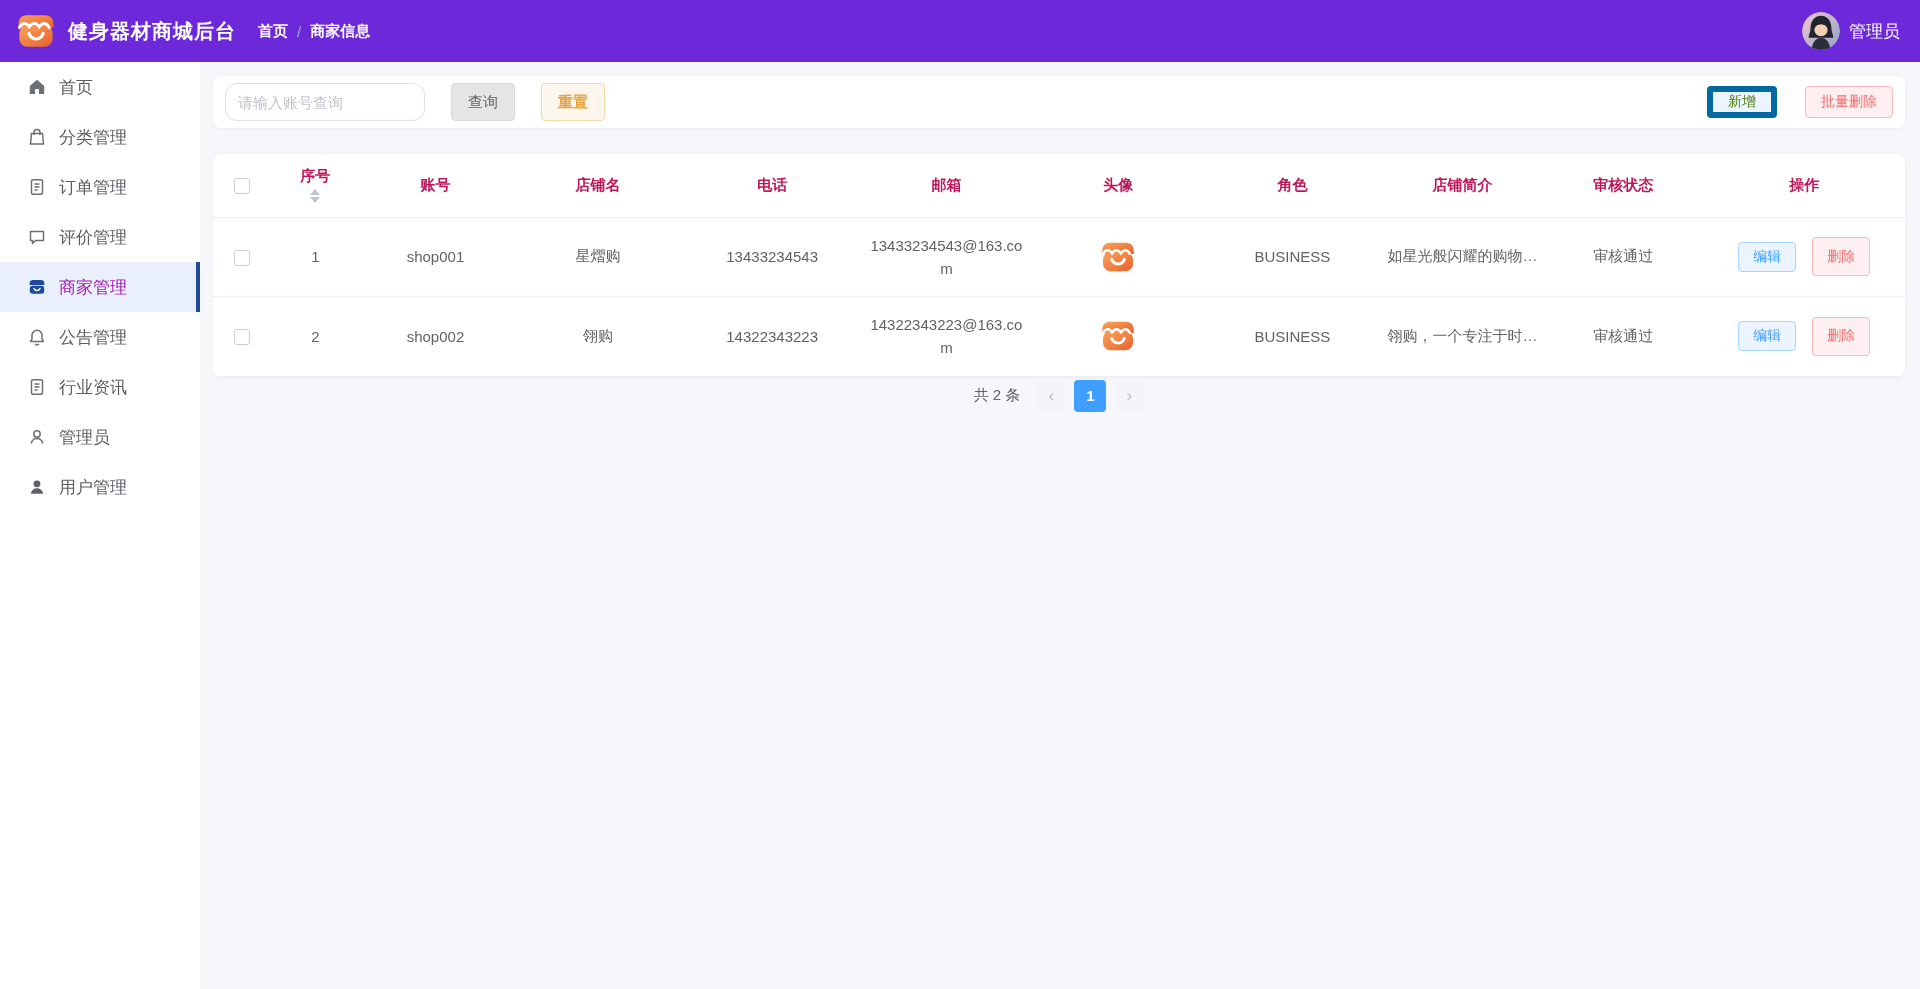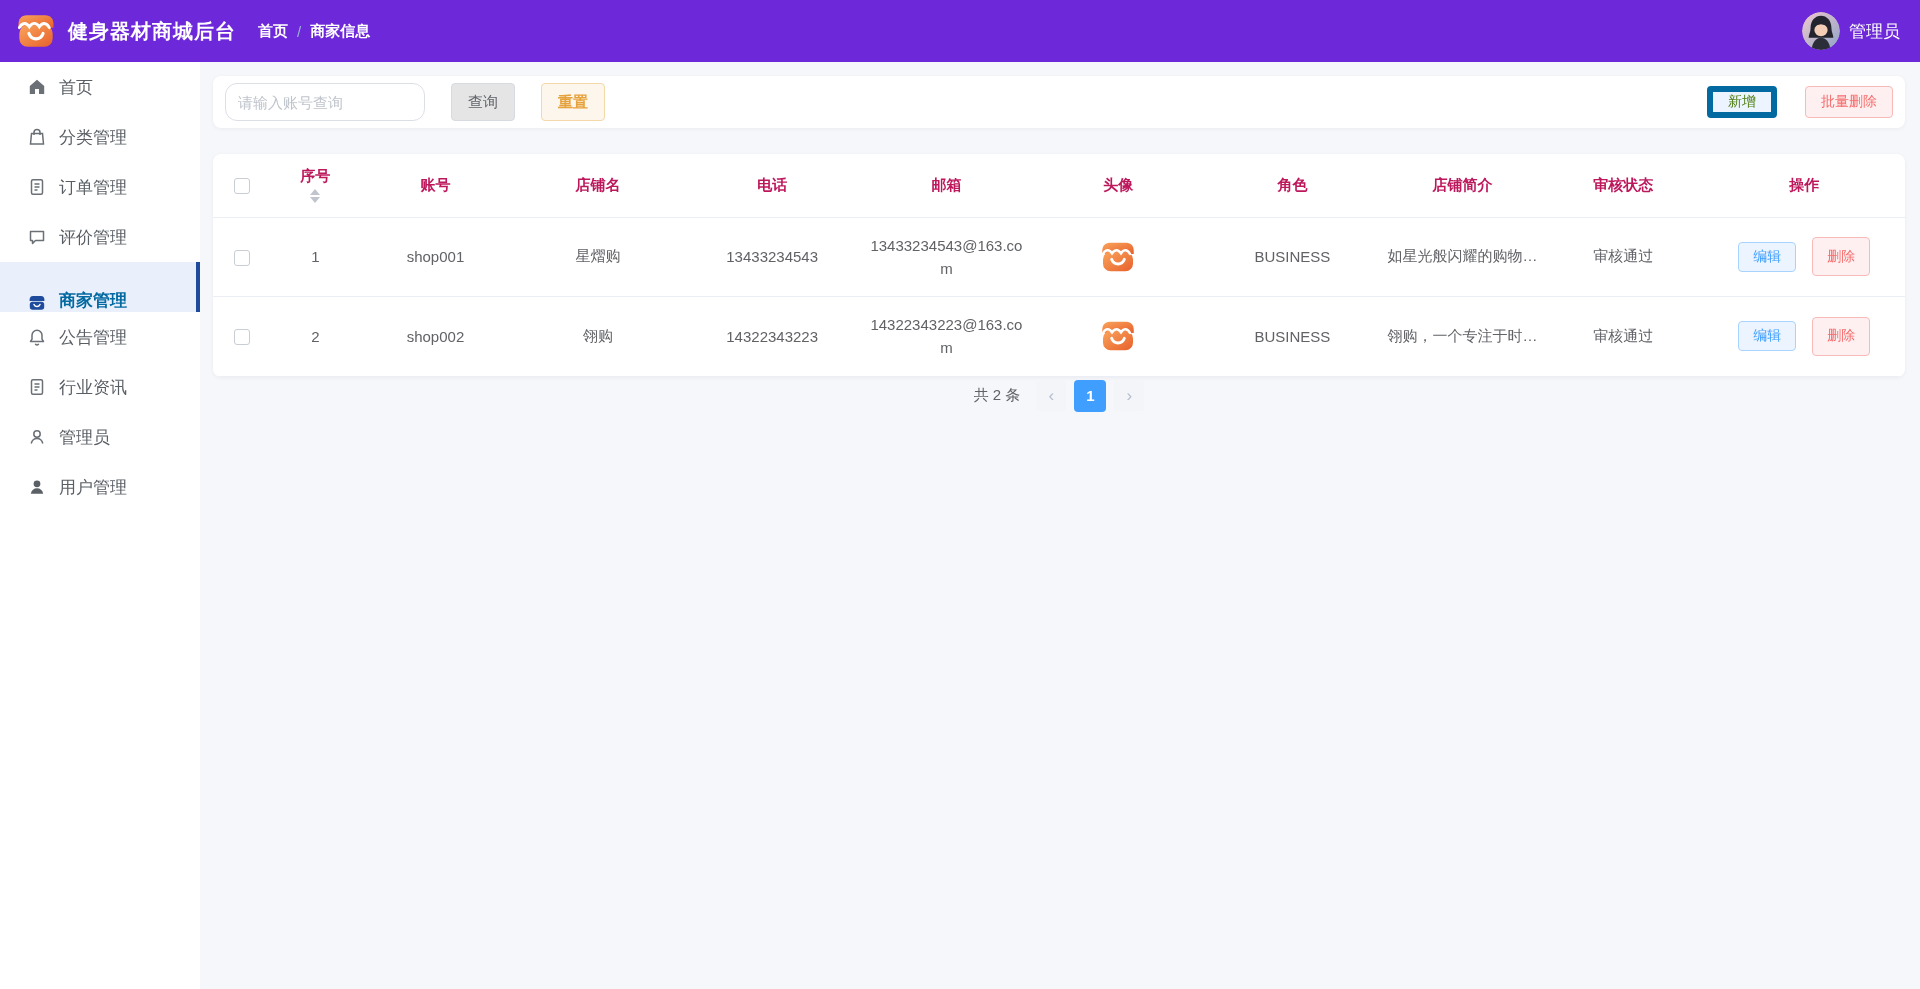--- a/index.html
+++ b/index.html
@@ -23,21 +23,21 @@
   .avatar-svg { width:38px; height:38px; border-radius:50%; display:block; }
   .user-name { font-size:17px; }
   
   .body-wrap { display:flex; height:927px; }
   .sidebar { width:200px; background:#fff; flex:0 0 auto; }
   .side-item {
     height:50px; display:flex; align-items:center; padding-left:27px;
     font-size:17px; color:#595E64; cursor:pointer; position:relative;
   }
   .side-item .s-icon { width:19px; height:19px; margin-right:13px; display:flex; align-items:center; justify-content:center; }
-  .side-item.active { background:#E9F0FB; color:#0369a1; font-weight:700;align-items:flex-end; }
+  .side-item.active { background:#E9F0FB; color:#a21caf; font-weight:400; }
   .side-item.active::after {
     content:""; position:absolute; right:0; top:0; bottom:0; width:4px; background:#1F4B9D;
   }
   .main { flex:1; padding:14px 15px 0 13px; }
   
   .toolbar-card {
     background:#fff; border-radius:8px; height:52px; display:flex; align-items:center;
     padding:0 12px; box-shadow:0 1px 4px rgba(0,21,41,.05);
   }
   .search-input {

